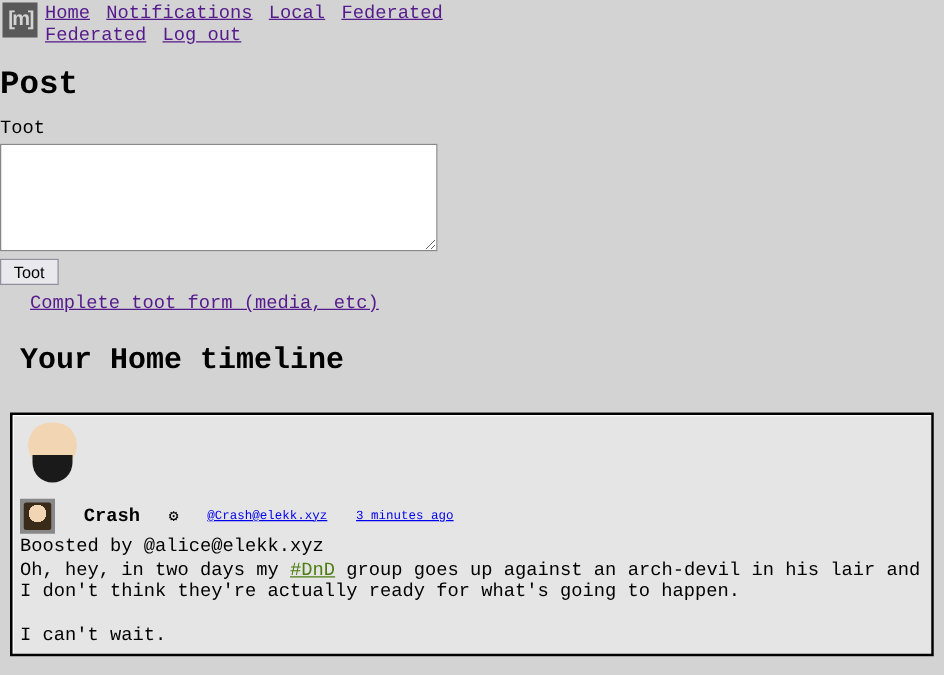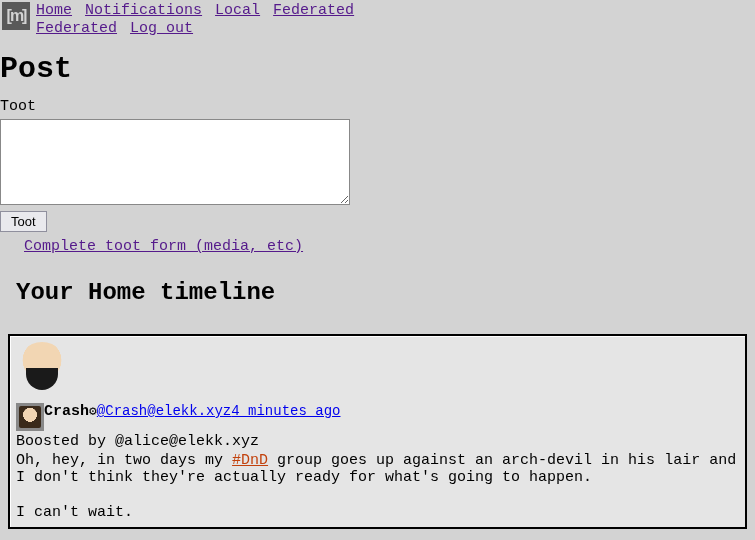--- a/index.html
+++ b/index.html
@@ -41,21 +41,21 @@
   }
   .nav {
     line-height: 1.2;
   }
   .nav a {
     color: #551a8b;
     text-decoration: underline;
     margin-right: 4px;
   }
   h2.post-heading {
-    font-size: 30px;
+    font-size: 26px;
     margin: 14px 0 12px 0;
     font-weight: bold;
   }
   .toot-label {
     display: block;
     margin-bottom: 4px;
   }
   textarea.toot-box {
     width: 344px;
     height: 80px;
@@ -106,22 +106,22 @@
   .avatar-big::after {
     content: "";
     position: absolute;
     left: 10px; right: 10px; bottom: 4px;
     height: 22px;
     background: #1a1a1a;
     border-radius: 0 0 20px 20px;
   }
   .byline {
     display: flex;
-    align-items: flex-start;
-    gap: 0;
+    align-items: center;
+    gap: 23px;
     margin-top: 4px;
     flex-wrap: wrap;
   }
   .avatar-small {
     width: 28px;
     height: 28px;
     background: #888;
     display: inline-block;
     position: relative;
     overflow: hidden;
@@ -135,31 +135,31 @@
   }
   .display-name {
     font-weight: bold;
   }
   .gear {
     font-size: 13px;
   }
   a.handle, a.time {
     color: #0000ee;
     text-decoration: underline;
-    font-size: 14px;
+    font-size: 10px;
   }
   .boosted {
     margin-top: 2px;
   }
   .content {
     margin-top: 2px;
     line-height: 1.15;
   }
   a.hashtag {
-    color: #c2410c;
+    color: #4d7c0f;
     text-decoration: underline;
   }
   .actions {
     margin-top: 14px;
     font-style: italic;
   }
   .actions a {
     color: #0000ee;
     text-decoration: underline;
     margin-right: 4px;
@@ -196,21 +196,21 @@
 
 <h2 class="timeline-heading">Your Home timeline</h2>
 
 <div class="card">
   <div class="avatar-big"></div>
   <div class="byline">
     <span class="avatar-small"></span>
     <span class="display-name">Crash</span>
     <span class="gear">⚙</span>
     <a href="#" class="handle">@Crash@elekk.xyz</a>
-    <a href="#" class="time">4 minutes ago</a>
+    <a href="#" class="time">3 minutes ago</a>
   </div>
   <div class="boosted">Boosted by @alice@elekk.xyz</div>
   <div class="content">
     <span>Oh, hey, in two days my </span><a href="#" class="hashtag">#DnD</a><span> group goes up against an arch-devil in his lair and I don't think they're actually ready for what's going to happen.</span><br>
     <br>
     <span>I can't wait.</span>
   </div>
 </div>
 
 

